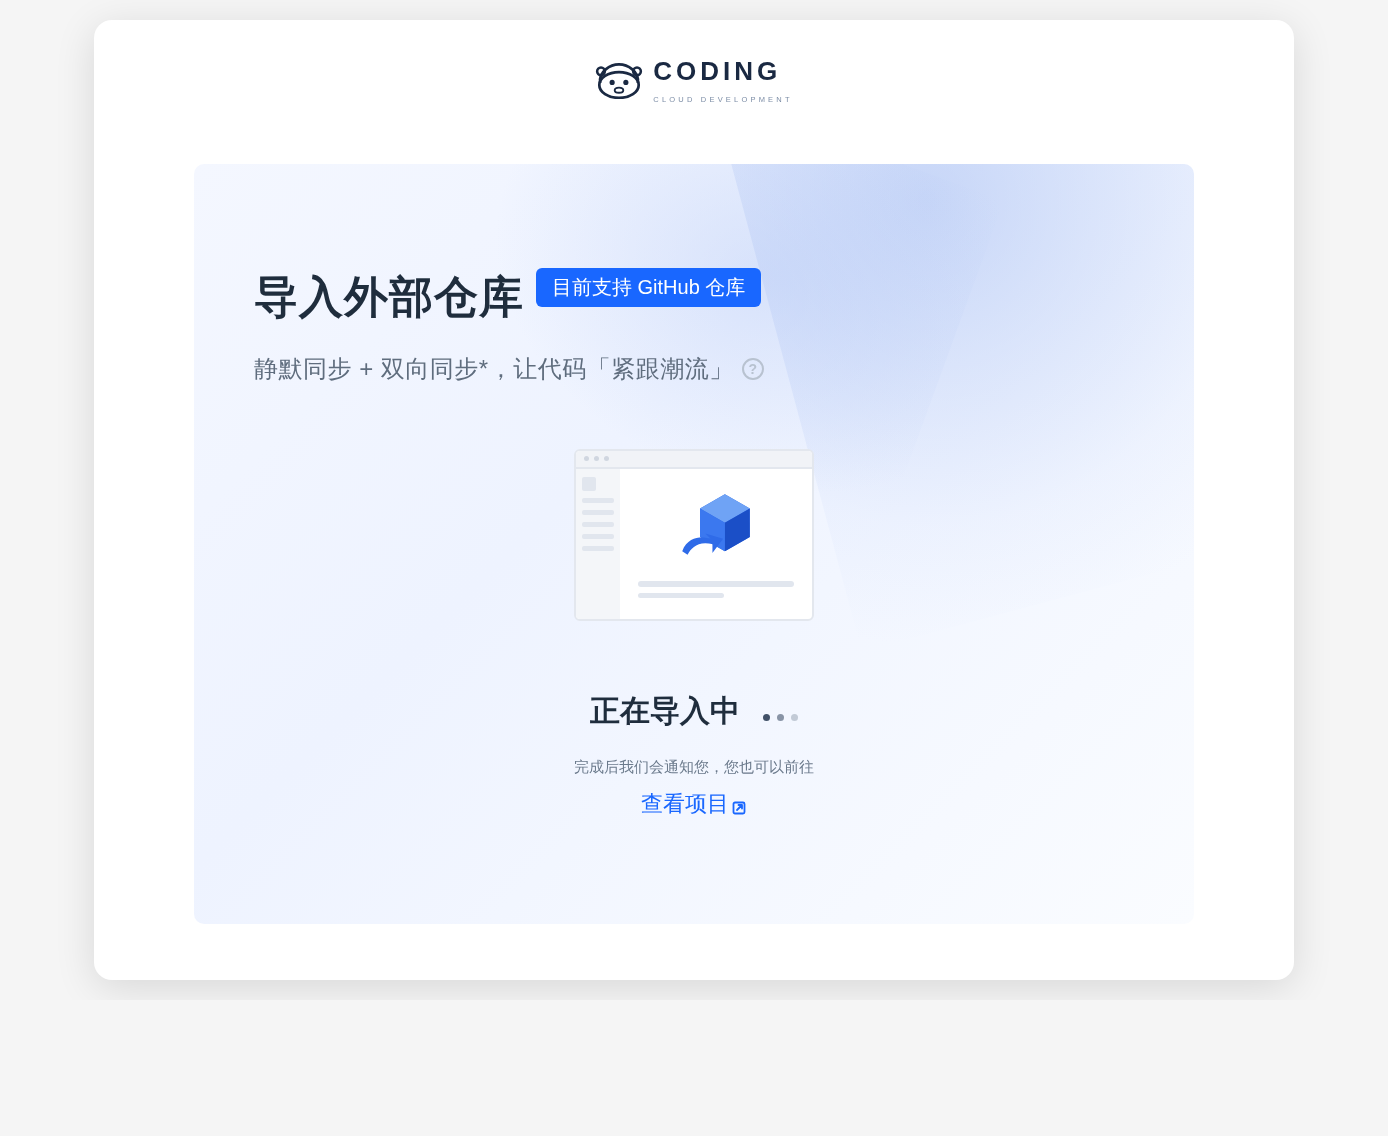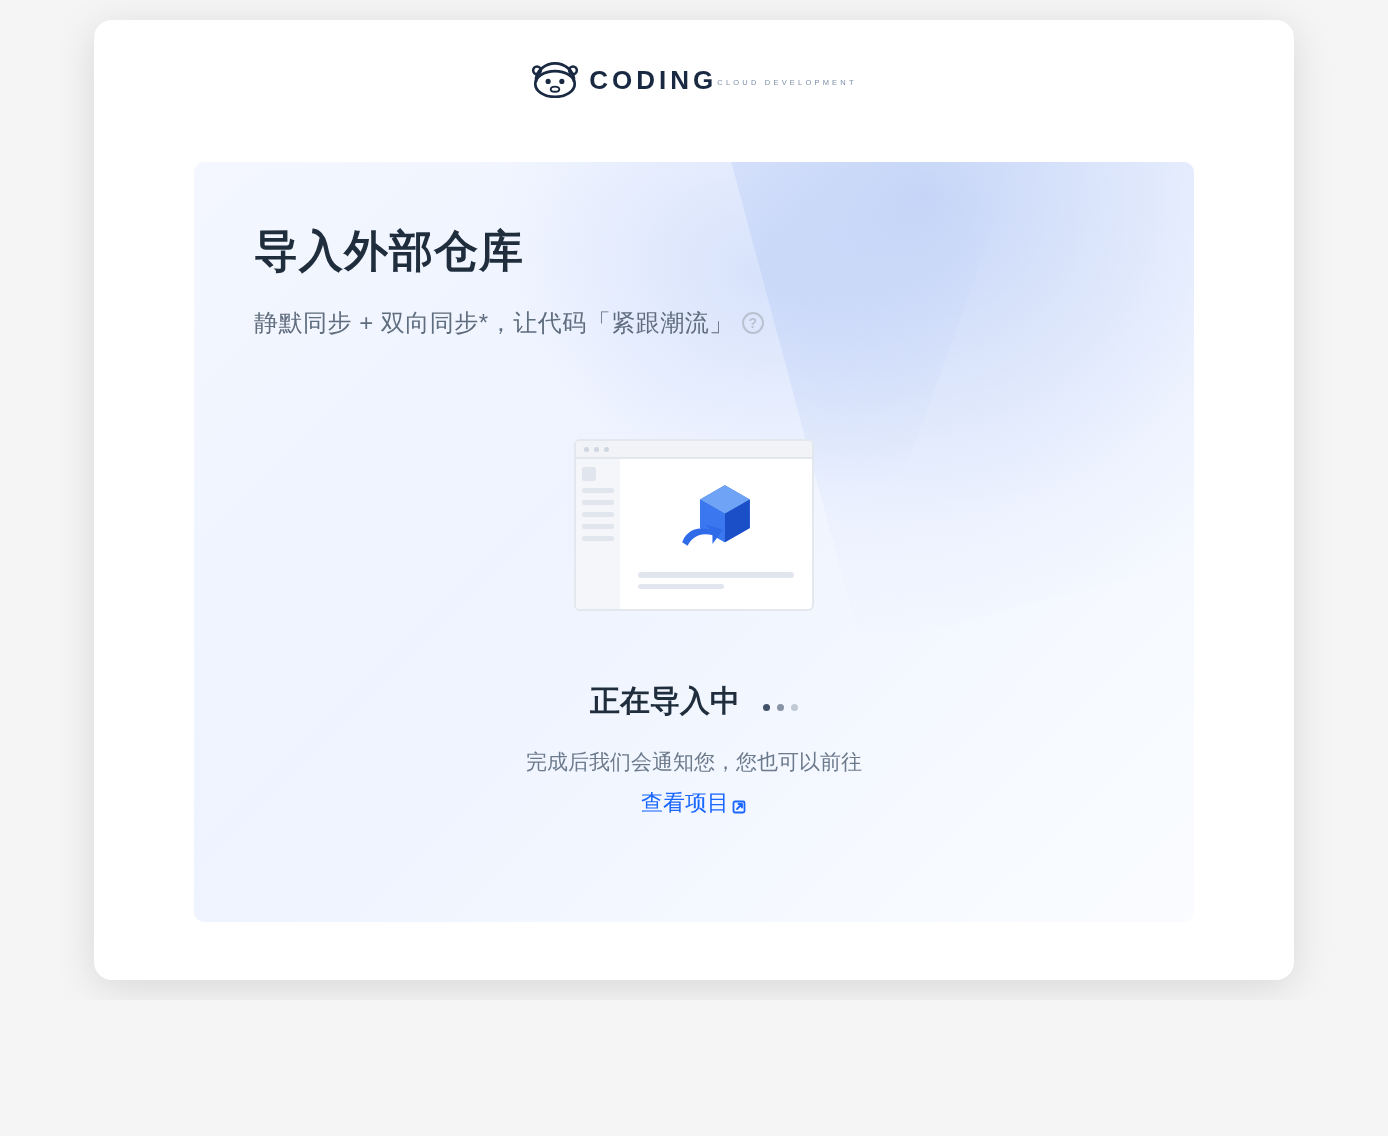--- a/index.html
+++ b/index.html
@@ -22,21 +22,21 @@
   }
   .logo-row {
     display: flex;
     justify-content: center;
     align-items: center;
     gap: 10px;
     margin-bottom: 60px;
   }
   .logo-text {
     display: flex;
-    flex-direction: row;
+    flex-direction: column;
     line-height: 1;
   }
   .logo-main {
     font-size: 26px;
     font-weight: 700;
     letter-spacing: 4px;
     color: #1a2942;
   }
   .logo-sub {
     font-size: 7.5px;
@@ -71,41 +71,42 @@
     background: radial-gradient(ellipse at 60% 40%, rgba(180,200,245,0.4), transparent 65%);
     transform: rotate(20deg);
     pointer-events: none;
   }
   .card-inner { position: relative; z-index: 1; }
   .title-row {
     display: flex;
     align-items: flex-start;
     gap: 12px;
     margin-bottom: 26px;
+    margin-top: 44px;
   }
   .title {
     font-size: 44px;
     font-weight: 600;
     color: #1f2d3d;
     letter-spacing: 1px;
   }
   .badge {
     background: #1967ff;
     color: #fff;
     font-size: 20px;
     font-weight: 500;
     padding: 6px 16px;
     border-radius: 6px;
     white-space: nowrap;
   }
   .subtitle-row {
     display: flex;
     align-items: center;
     gap: 8px;
-    margin-bottom: 100px;
+    margin-bottom: 64px;
   }
   .subtitle {
     font-size: 24px;
     color: #5f6d7e;
     letter-spacing: 0.5px;
   }
   .help-icon {
     width: 22px; height: 22px;
     border: 2px solid #b8c2d0;
     border-radius: 50%;
@@ -186,21 +187,21 @@
   .adot {
     width: 7px; height: 7px;
     border-radius: 50%;
     background: #a8b2c2;
   }
   .adot:nth-child(1){ background:#415168; }
   .adot:nth-child(2){ background:#8894a6; }
   .adot:nth-child(3){ background:#c2cad6; }
   .desc {
     text-align: center;
-    font-size: 21px;
+    font-size: 15px;
     color: #6b7a8c;
     margin-bottom: 12px;
   }
   .link-row {
     text-align: center;
   }
   .link {
     color: #1967ff;
     font-size: 22px;
     font-weight: 500;
@@ -235,20 +236,21 @@
     <span class="logo-text">
       <span class="logo-main">CODING</span>
       <span class="logo-sub">CLOUD DEVELOPMENT</span>
     </span>
   </div>
 
   <div class="card">
     <div class="card-inner">
       <div class="title-row">
         <span class="title">导入外部仓库</span>
+        <span class="badge">目前支持 GitHub 仓库</span>
       </div>
       <div class="subtitle-row">
         <span class="subtitle">静默同步 + 双向同步*，让代码「紧跟潮流」</span>
         <span class="help-icon">?</span>
       </div>
 
       <div class="illustration">
         <div class="browser-frame">
           <div class="browser-top">
             <span class="dot"></span>

